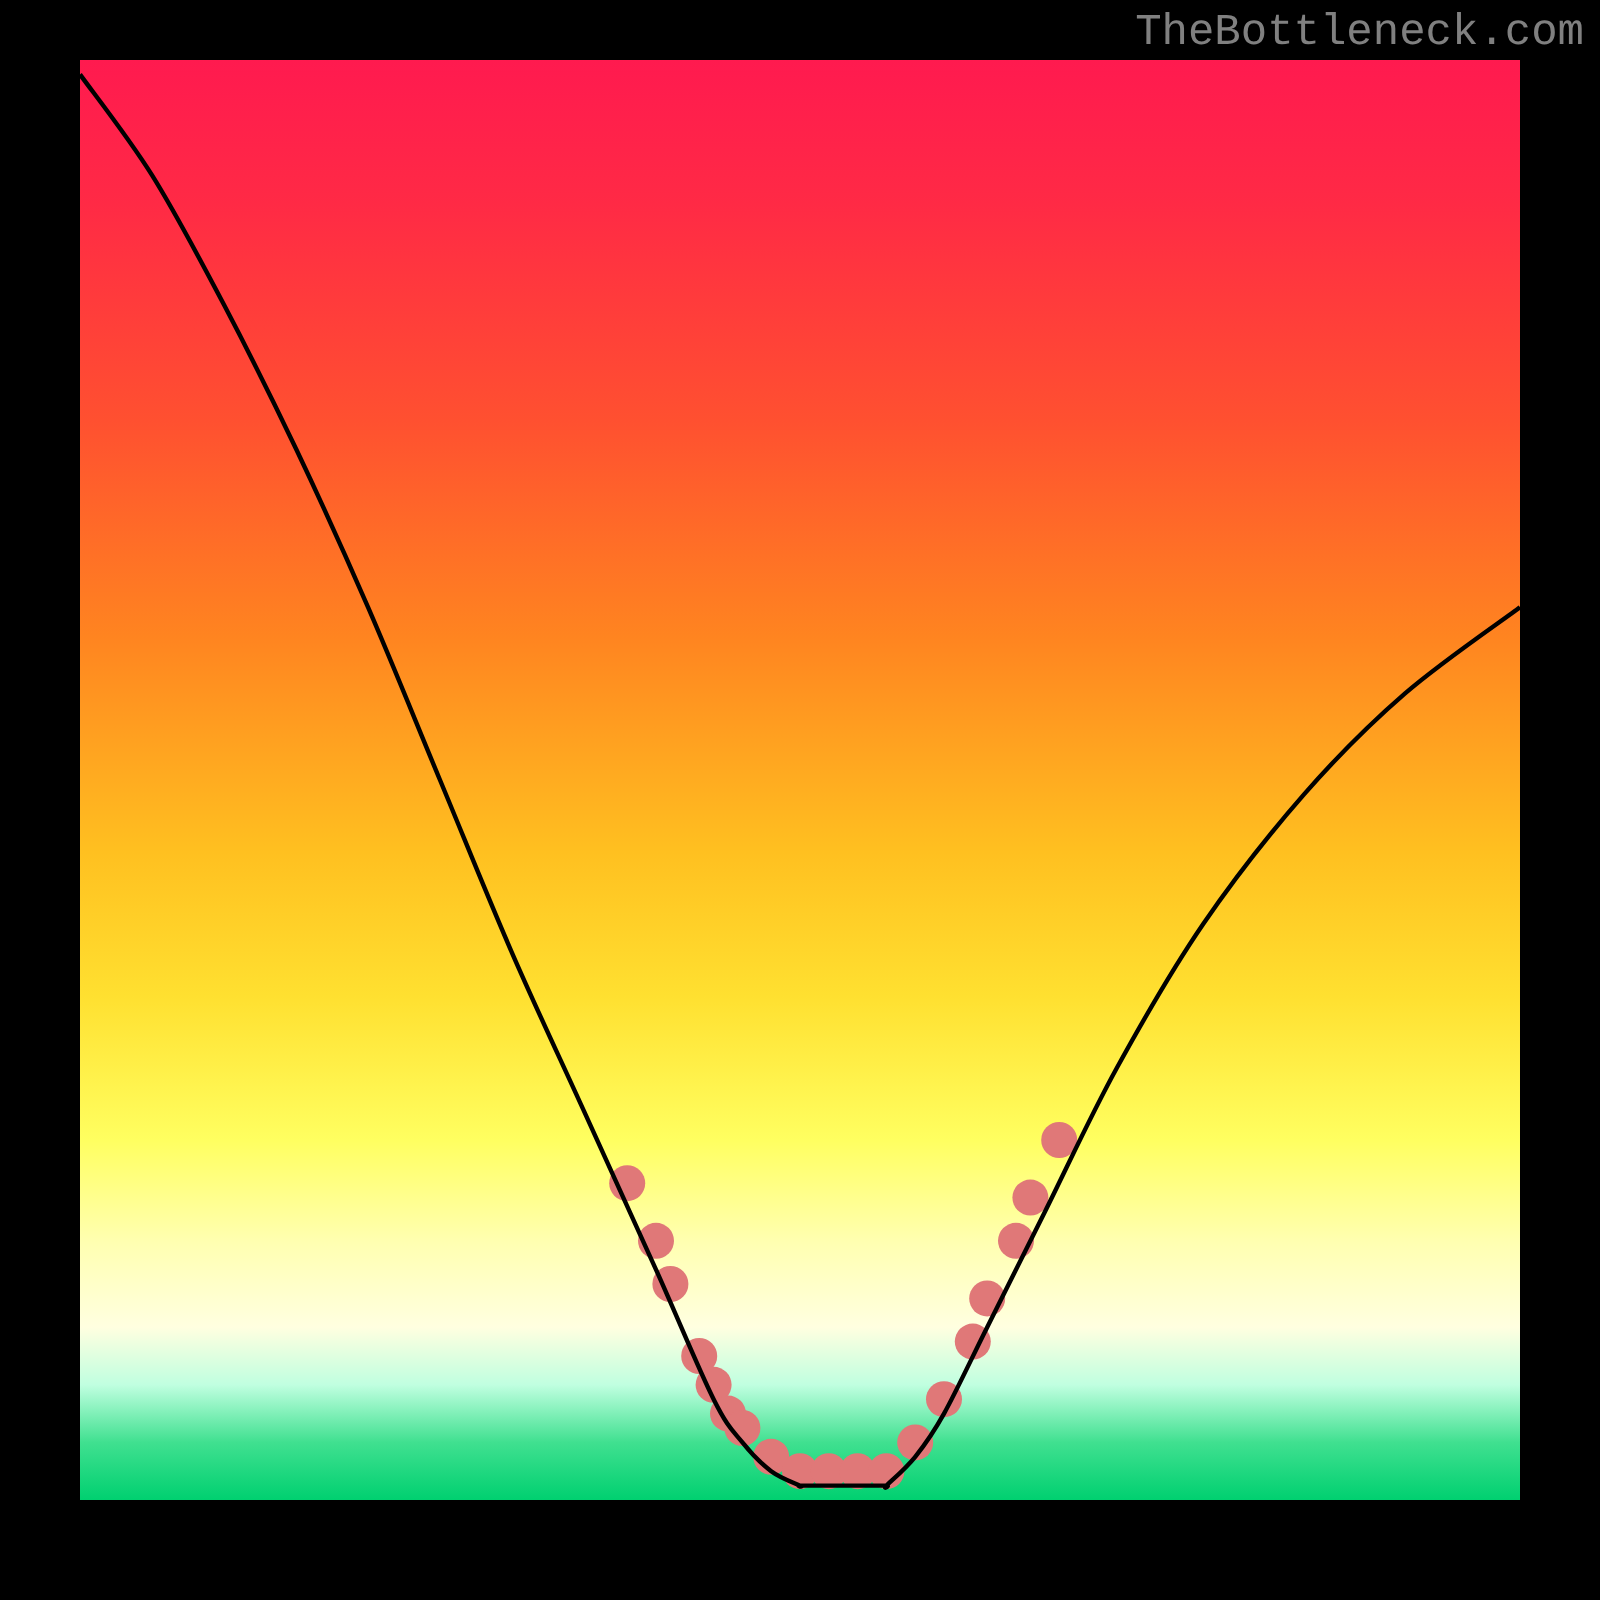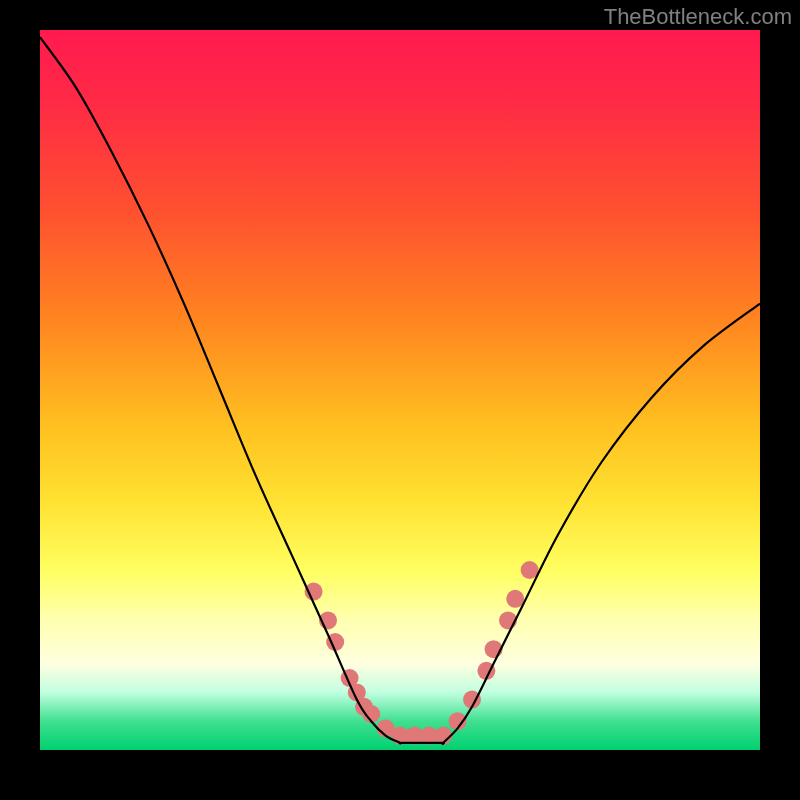--- a/index.html
+++ b/index.html
@@ -8,20 +8,21 @@
     width: 800px;
     height: 800px;
     background: #000;
     font-family: Arial, Helvetica, sans-serif;
     overflow: hidden;
   }
   #container {
     position: relative;
     width: 800px;
     height: 741px;
+    font-family: Liberation Mono, monospace;
   }
   #plot-area {
     position: absolute;
     left: 40px;
     top: 30px;
     width: 720px;
     height: 720px;
     background: linear-gradient(to bottom,
       #ff1a4f 0%,
       #ff2a45 10%,

